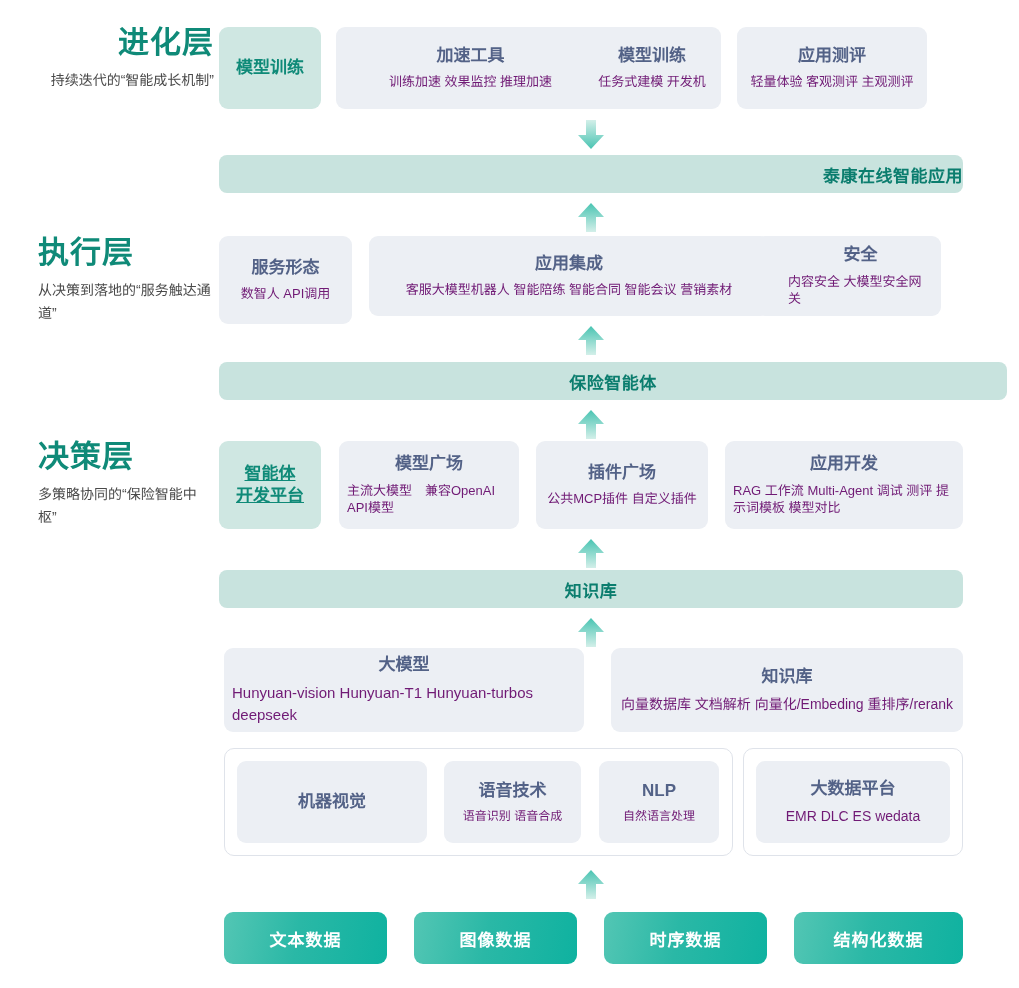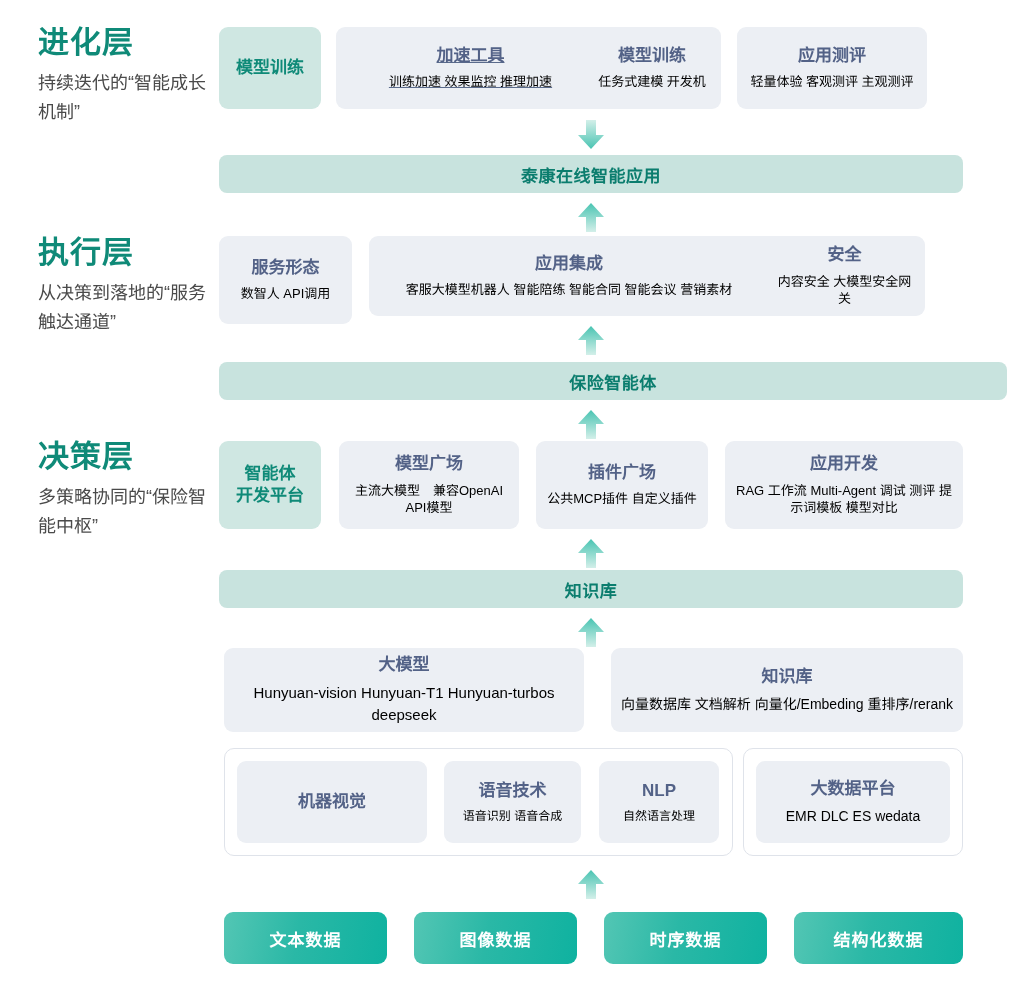--- a/index.html
+++ b/index.html
@@ -13,48 +13,48 @@
   }
   .canvas{position:relative;width:1019px;height:988px;}
 
   
   .layer-label{position:absolute;left:38px;width:176px;}
   .layer-title{
     font-size:31px;font-weight:bold;color:#0f8a78;
     letter-spacing:1px;line-height:1.1;margin-bottom:9px;
   }
   .layer-desc{
-    font-size:18px;color:#4a4a4a;line-height:1.62;
+    font-size:14px;color:#4a4a4a;line-height:1.62;
     font-weight:400;
   }
 
   
   .card{
     position:absolute;
     background:#eceff4;
     border-radius:9px;
     display:flex;flex-direction:column;
     align-items:center;justify-content:center;
     box-sizing:border-box;
     padding:6px 8px;
   }
   .card .c-title{
     font-size:17px;font-weight:bold;color:#536287;
     line-height:1.25;text-align:center;
   }
   .card .c-sub{
-    font-size:13px;color:#000000;margin-top:7px;
-    line-height:1.35;text-align:center;font-weight:500;
+    font-size:13px;color:#701a75;margin-top:7px;
+    line-height:1.35;font-weight:500;
   }
   .card.small .c-sub{font-size:12px;}
 
   
   .card.teal{background:#cfe7e2;}
   .card.teal .c-title{color:#0f8a78;font-size:17px;}
-  .card.teal .c-title.two-line{line-height:1.3;}
+  .card.teal .c-title.two-line{line-height:1.3;text-decoration:underline;}
 
   
   .band{
     position:absolute;
     background:#c8e3de;
     border-radius:8px;
     display:flex;align-items:center;justify-content:center;
   }
   .band span{
     font-size:17px;font-weight:bold;color:#0b7d6e;letter-spacing:.5px;
@@ -82,30 +82,30 @@
   }
   .chip span{
     font-size:17px;font-weight:bold;color:#ffffff;letter-spacing:1px;
   }
 </style>
 </head>
 <body>
 
 <div class="canvas">
 
-  <div class="layer-label" style="top:26px;">
+  <div class="layer-label" style="top:26px;text-align:right;">
     <div class="layer-title">进化层</div>
     <div class="layer-desc">持续迭代的“智能成长机制”</div>
   </div>
 
   <div class="card teal" style="left:219px;top:27px;width:102px;height:82px;">
     <div class="c-title">模型训练</div>
   </div>
 
-  <div class="card" style="left:336px;top:27px;width:269px;height:82px;text-decoration:underline;">
+  <div class="card" style="left:336px;top:27px;width:269px;height:82px;">
     <div class="c-title">加速工具</div>
     <div class="c-sub">训练加速 效果监控 推理加速</div>
   </div>
 
   <div class="card" style="left:583px;top:27px;width:138px;height:82px;">
     <div class="c-title">模型训练</div>
     <div class="c-sub">任务式建模 开发机</div>
   </div>
 
   <div class="card" style="left:737px;top:27px;width:190px;height:82px;">
@@ -118,21 +118,21 @@
         <defs>
           <linearGradient id="gd" x1="0" y1="0" x2="0" y2="1">
       <stop offset="0%" stop-color="#d3efe9"></stop>
             <stop offset="100%" stop-color="#49c4b2"></stop>
           </linearGradient>
         </defs>
       <polygon points="9,0 19,0 19,15 27,15 14,29 1,15 9,15" fill="url(#gd)"></polygon>
       </svg>
   </div>
 
-  <div class="band" style="left:219px;top:155px;width:744px;height:38px;">
+  <div class="band" style="left:219px;top:155px;width:744px;height:38px;justify-content:flex-end;">
     <span>泰康在线智能应用</span>
   </div>
 
   <div class="arrow" style="left:577px;top:202px;">
     <svg viewBox="0 0 28 30">
         <defs>
           <linearGradient id="gu" x1="0" y1="1" x2="0" y2="0">
       <stop offset="0%" stop-color="#d3efe9"></stop>
             <stop offset="100%" stop-color="#49c4b2"></stop>
           </linearGradient>
@@ -149,21 +149,21 @@
   <div class="card" style="left:219px;top:236px;width:133px;height:88px;">
     <div class="c-title">服务形态</div>
     <div class="c-sub">数智人 API调用</div>
   </div>
 
   <div class="card" style="left:369px;top:236px;width:400px;height:80px;">
     <div class="c-title">应用集成</div>
     <div class="c-sub">客服大模型机器人 智能陪练 智能合同 智能会议 营销素材</div>
   </div>
 
-  <div class="card" style="left:740px;top:236px;width:185px;height:80px;padding-left:32px;">
+  <div class="card" style="left:756px;top:236px;width:185px;height:80px;padding-left:32px;">
     <div class="c-title">安全</div>
     <div class="c-sub">内容安全 大模型安全网关</div>
   </div>
 
   <div class="arrow" style="left:577px;top:325px;">
     <svg viewBox="0 0 28 30">
         <polygon points="14,1 27,15 19,15 19,30 9,30 9,15 1,15" fill="url(#gu)"></polygon>
       </svg>
   </div>
 

